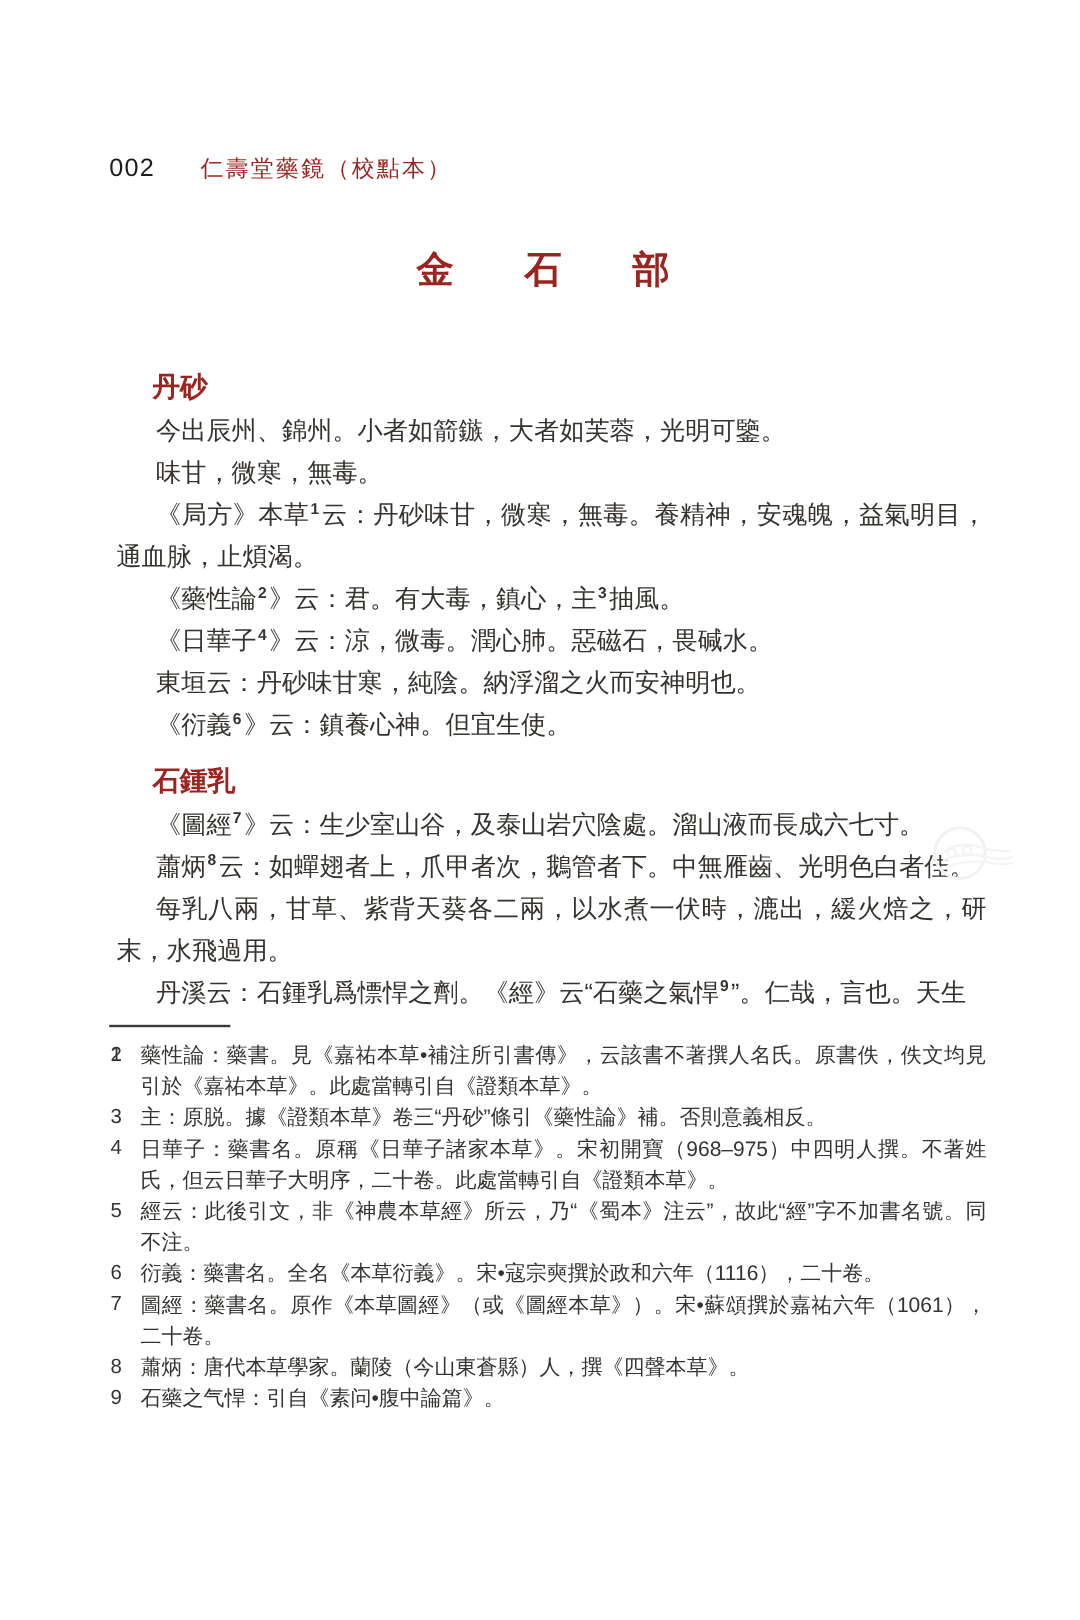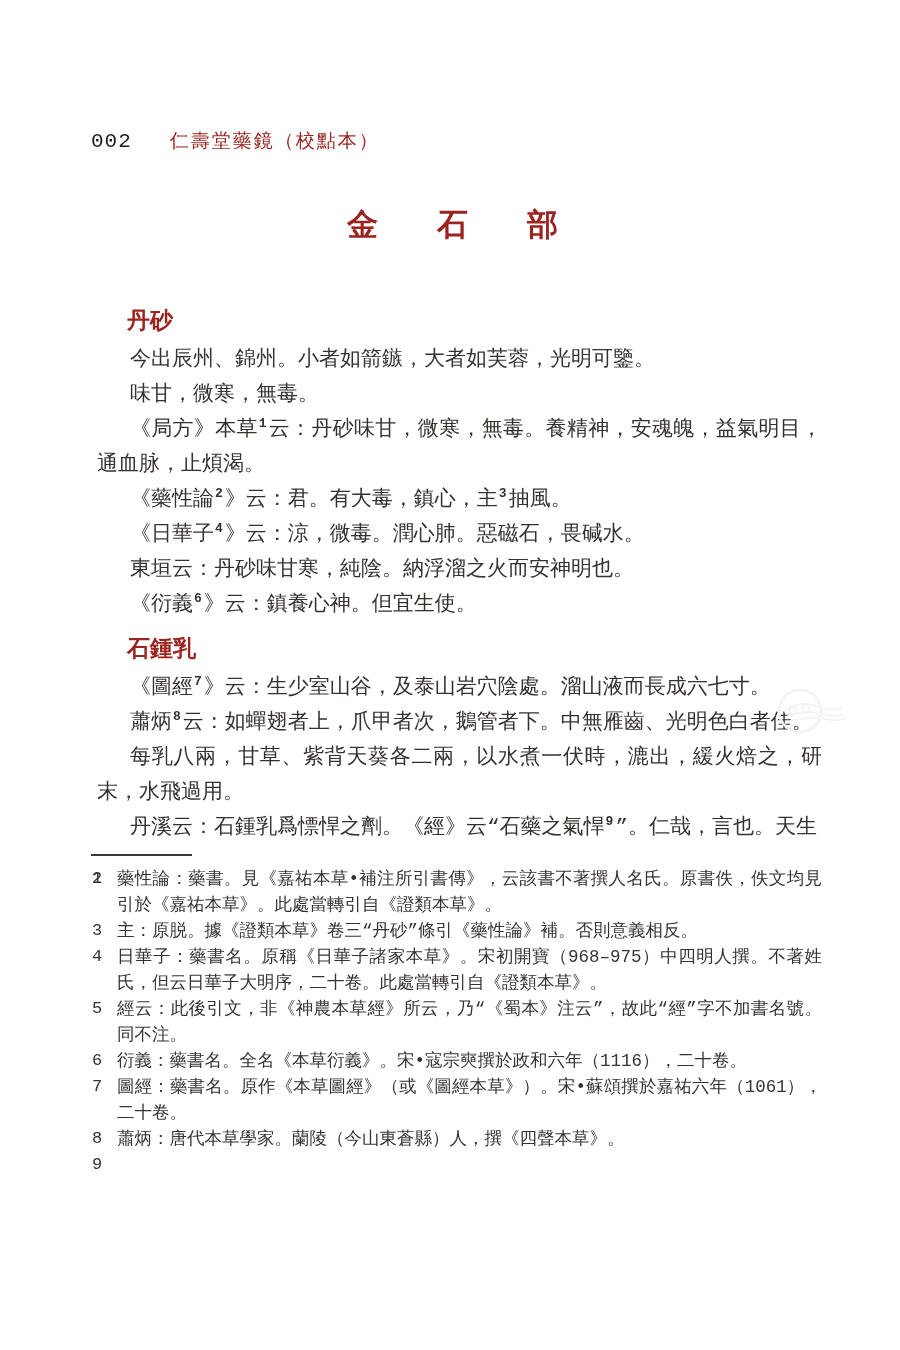--- a/index.html
+++ b/index.html
@@ -7,21 +7,21 @@
     --ink:#35322e;
     --page-bg:#ffffff;
   }
   html,body{margin:0;padding:0;background:#ffffff;}
   .page{
     position:relative;
     width:900px;height:1350px;
     box-sizing:border-box;
     background:var(--page-bg);
     padding:128px 78px 0 97px;
-    font-family:Liberation Mono, monospace;
+    font-family:Liberation Sans, sans-serif;
     color:var(--ink);
     overflow:hidden;
   }
   .running-header{
     display:flex;align-items:baseline;gap:38px;
     margin-left:-6px;
   }
   .page-num{
     font-size:21px;color:#1d1c1a;letter-spacing:1px;
   }
@@ -122,21 +122,21 @@
 
   <div class="footnotes" id="footnotes">
       <div class="footnote"><span class="fn-num">1</span></div>
       <div class="footnote"><span class="fn-num">2</span><span class="fn-text">藥性論：藥書。見《嘉祐本草•補注所引書傳》，云該書不著撰人名氏。原書佚，佚文均見引於《嘉祐本草》。此處當轉引自《證類本草》。</span></div>
       <div class="footnote"><span class="fn-num">3</span><span class="fn-text">主：原脱。據《證類本草》卷三“丹砂”條引《藥性論》補。否則意義相反。</span></div>
       <div class="footnote"><span class="fn-num">4</span><span class="fn-text">日華子：藥書名。原稱《日華子諸家本草》。宋初開寶（968–975）中四明人撰。不著姓氏，但云日華子大明序，二十卷。此處當轉引自《證類本草》。</span></div>
       <div class="footnote"><span class="fn-num">5</span><span class="fn-text">經云：此後引文，非《神農本草經》所云，乃“《蜀本》注云”，故此“經”字不加書名號。同不注。</span></div>
       <div class="footnote"><span class="fn-num">6</span><span class="fn-text">衍義：藥書名。全名《本草衍義》。宋•寇宗奭撰於政和六年（1116），二十卷。</span></div>
       <div class="footnote"><span class="fn-num">7</span><span class="fn-text">圖經：藥書名。原作《本草圖經》（或《圖經本草》）。宋•蘇頌撰於嘉祐六年（1061），二十卷。</span></div>
       <div class="footnote"><span class="fn-num">8</span><span class="fn-text">蕭炳：唐代本草學家。蘭陵（今山東蒼縣）人，撰《四聲本草》。</span></div>
-      <div class="footnote"><span class="fn-num">9</span></div>
+      <div class="footnote"><span class="fn-num">9</span><span class="fn-text">石藥之气悍：引自《素问•腹中論篇》。</span></div>
     </div>
 
   <svg class="watermark" viewBox="0 0 70 52">
     <circle cx="24" cy="23" r="21" fill="none" stroke="#f2f2f2" stroke-width="2.5"></circle>
     <path d="M8 24 C 16 16, 30 14, 40 18 C 50 21, 58 22, 66 21" fill="none" stroke="#f4f4f4" stroke-width="2"></path>
     <path d="M10 29 C 20 24, 36 23, 46 26 C 54 28, 62 28, 68 26" fill="none" stroke="#f4f4f4" stroke-width="2"></path>
     <path d="M13 34 C 24 30, 40 29, 50 31 C 58 33, 64 32, 69 31" fill="none" stroke="#f5f5f5" stroke-width="2"></path>
     <circle cx="17" cy="23" r="3.5" fill="none" stroke="#f4f4f4" stroke-width="2"></circle>
     <circle cx="30" cy="21" r="3.5" fill="none" stroke="#f4f4f4" stroke-width="2"></circle>
   </svg>

